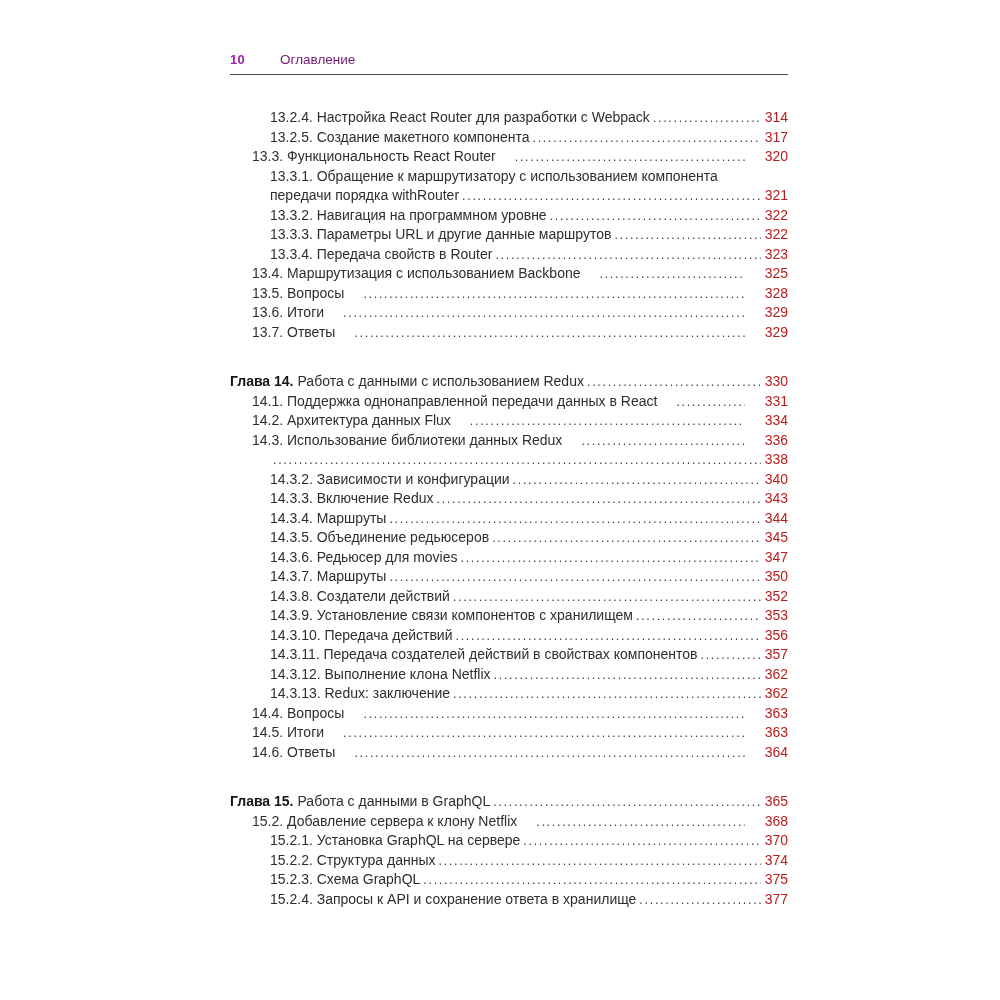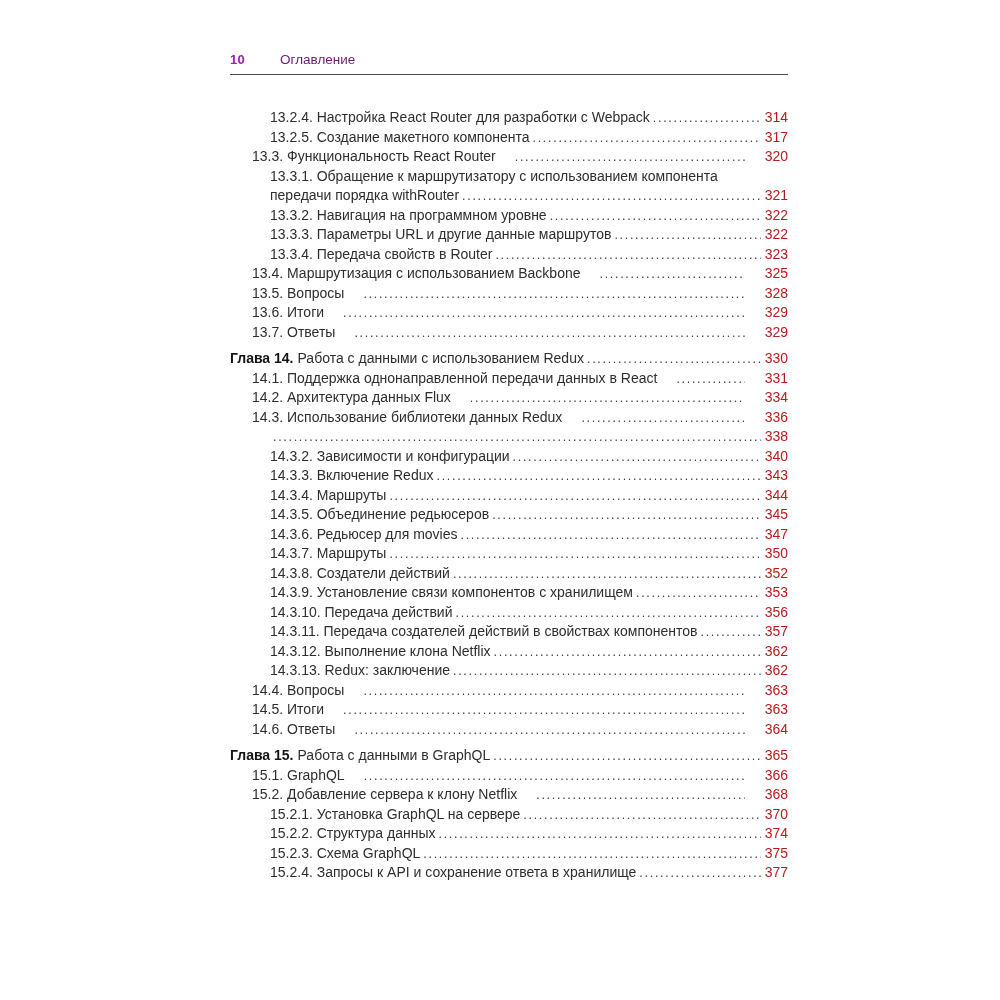--- a/index.html
+++ b/index.html
@@ -43,21 +43,21 @@
   }
   .toc-line {
     display: flex;
     align-items: baseline;
     height: 19.5px;
     line-height: 19.5px;
     white-space: nowrap;
   }
   .lvl1 { padding-left: 22px; gap: 16px; }
   .lvl2 { padding-left: 40px; }
-  .chapter { margin-top: 7px; }
+  .chapter { margin-top: 30px; }
   .prefix {
     font-weight: bold;
     color: #151515;
     margin-right: 4px;
   }
   .title { flex: 0 0 auto; }
   .leader {
     flex: 1 1 auto;
     overflow: hidden;
     white-space: nowrap;
@@ -242,25 +242,20 @@
         <span class="title">14.6. Ответы</span>
         <span class="leader"></span>
         <span class="pg">364</span>
       </div>
       <div class="toc-line lvl0 chapter">
         <span class="title"><b class="prefix">Глава 15.</b>Работа с данными в GraphQL</span>
         <span class="leader"></span>
         <span class="pg">365</span>
       </div>
       <div class="toc-line lvl1">
-        <span class="title">15.1. GraphQL</span>
-        <span class="leader"></span>
-        <span class="pg">366</span>
-      </div>
-      <div class="toc-line lvl1">
         <span class="title">15.2. Добавление сервера к клону Netflix</span>
         <span class="leader"></span>
         <span class="pg">368</span>
       </div>
       <div class="toc-line lvl2">
         <span class="title">15.2.1. Установка GraphQL на сервере</span>
         <span class="leader"></span>
         <span class="pg">370</span>
       </div>
       <div class="toc-line lvl2">

